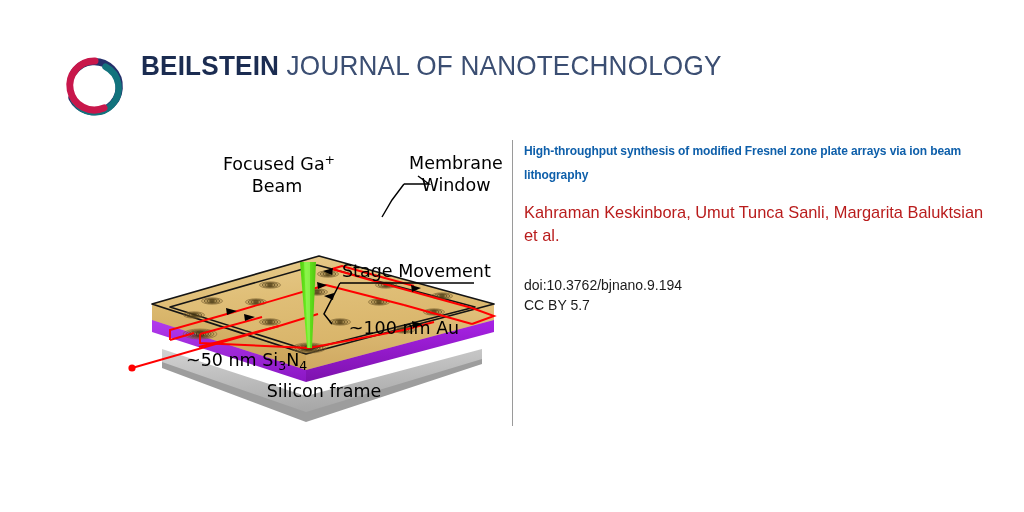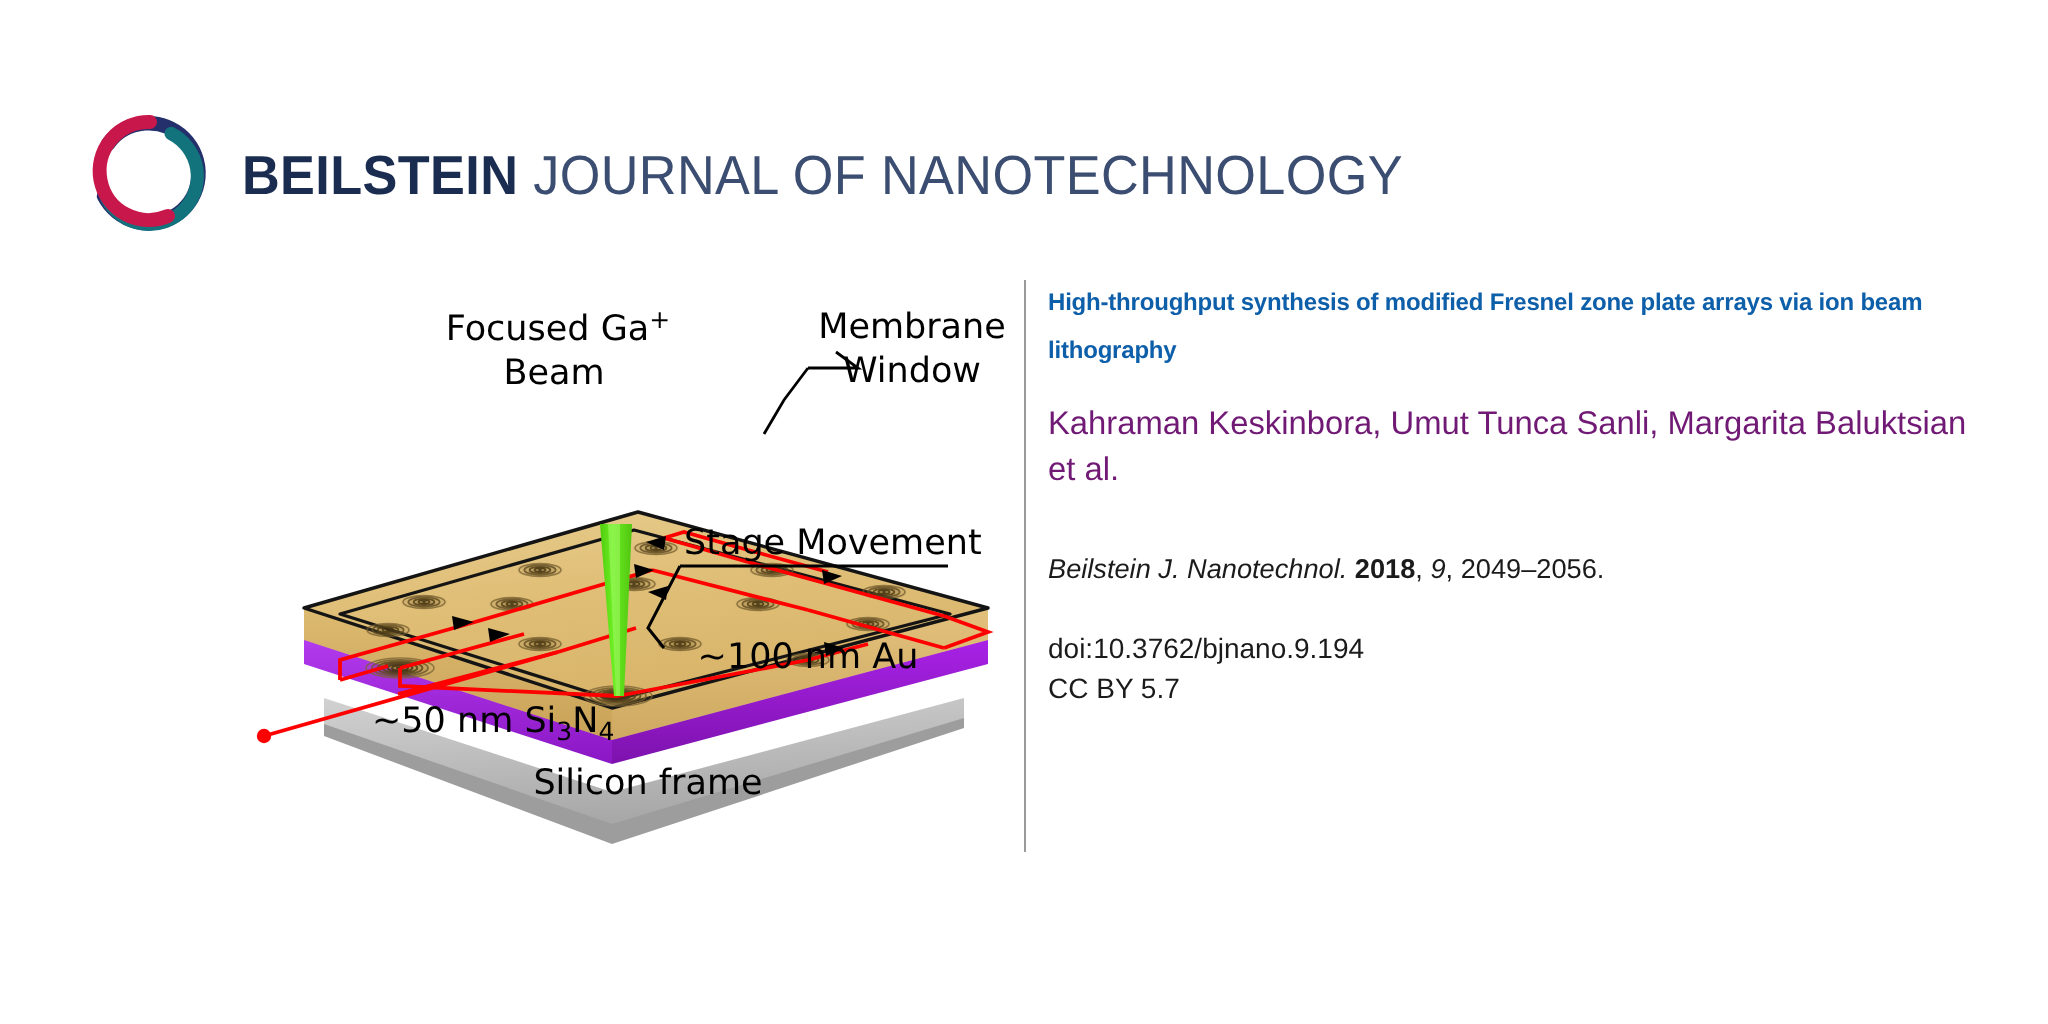--- a/index.html
+++ b/index.html
@@ -18,23 +18,22 @@
   }
 
   
   #masthead {
     position: absolute;
     left: 0; top: 0;
     width: 1024px; height: 135px;
   }
   #journal-logo {
     position: absolute;
-    left: 40px; top: 52px;
+    left: 60px; top: 52px;
     display: flex;
-    align-items: center;
   }
   #logo-mark { width: 66px; height: 72px; display: block; }
   #wordmark {
     margin-left: 15px;
     font-size: 27.5px;
     letter-spacing: 0.2px;
     white-space: nowrap;
     line-height: 1;
     transform: scaleX(0.95);
     transform-origin: left center;
@@ -83,21 +82,21 @@
   }
   #article-title {
     color: #0e5faa;
     font-weight: bold;
     font-size: 12px;
     line-height: 23.5px;
     margin: 0 0 14px 0;
     letter-spacing: -0.1px;
   }
   #article-authors {
-    color: #701a75;
+    color: #b91c1c;
     font-size: 16.4px;
     line-height: 23px;
     margin: 0 0 28px 0;
   }
   #article-citation {
     color: #1b1b1b;
     font-size: 13.6px;
     line-height: 19px;
     margin: 0 0 20px 0;
     font-style: italic;
@@ -324,19 +323,15 @@
       <text class="fig-label" x="250" y="253" font-size="17.5" text-anchor="middle">Silicon frame</text>
     </g>
   </svg>
 </figure>
 
 <div id="column-divider"></div>
 
 <section id="article-meta">
   <h1 id="article-title">High-throughput synthesis of modified Fresnel zone plate arrays via ion beam lithography</h1>
   <p id="article-authors">Kahraman Keskinbora, Umut Tunca Sanli, Margarita Baluktsian et al.</p>
-  <p id="article-citation"><span>Beilstein J. Nanotechnol.</span>
-    <span class="cite-year">2018</span><span class="cite-pages">,</span>
-    <span>9</span><span class="cite-pages">,</span>
-    <span class="cite-pages">2049–2056.</span></p>
   <p id="article-doi">doi:10.3762/bjnano.9.194</p>
   <p id="article-license">CC BY 5.7</p>
 </section>
 
 </body></html>

